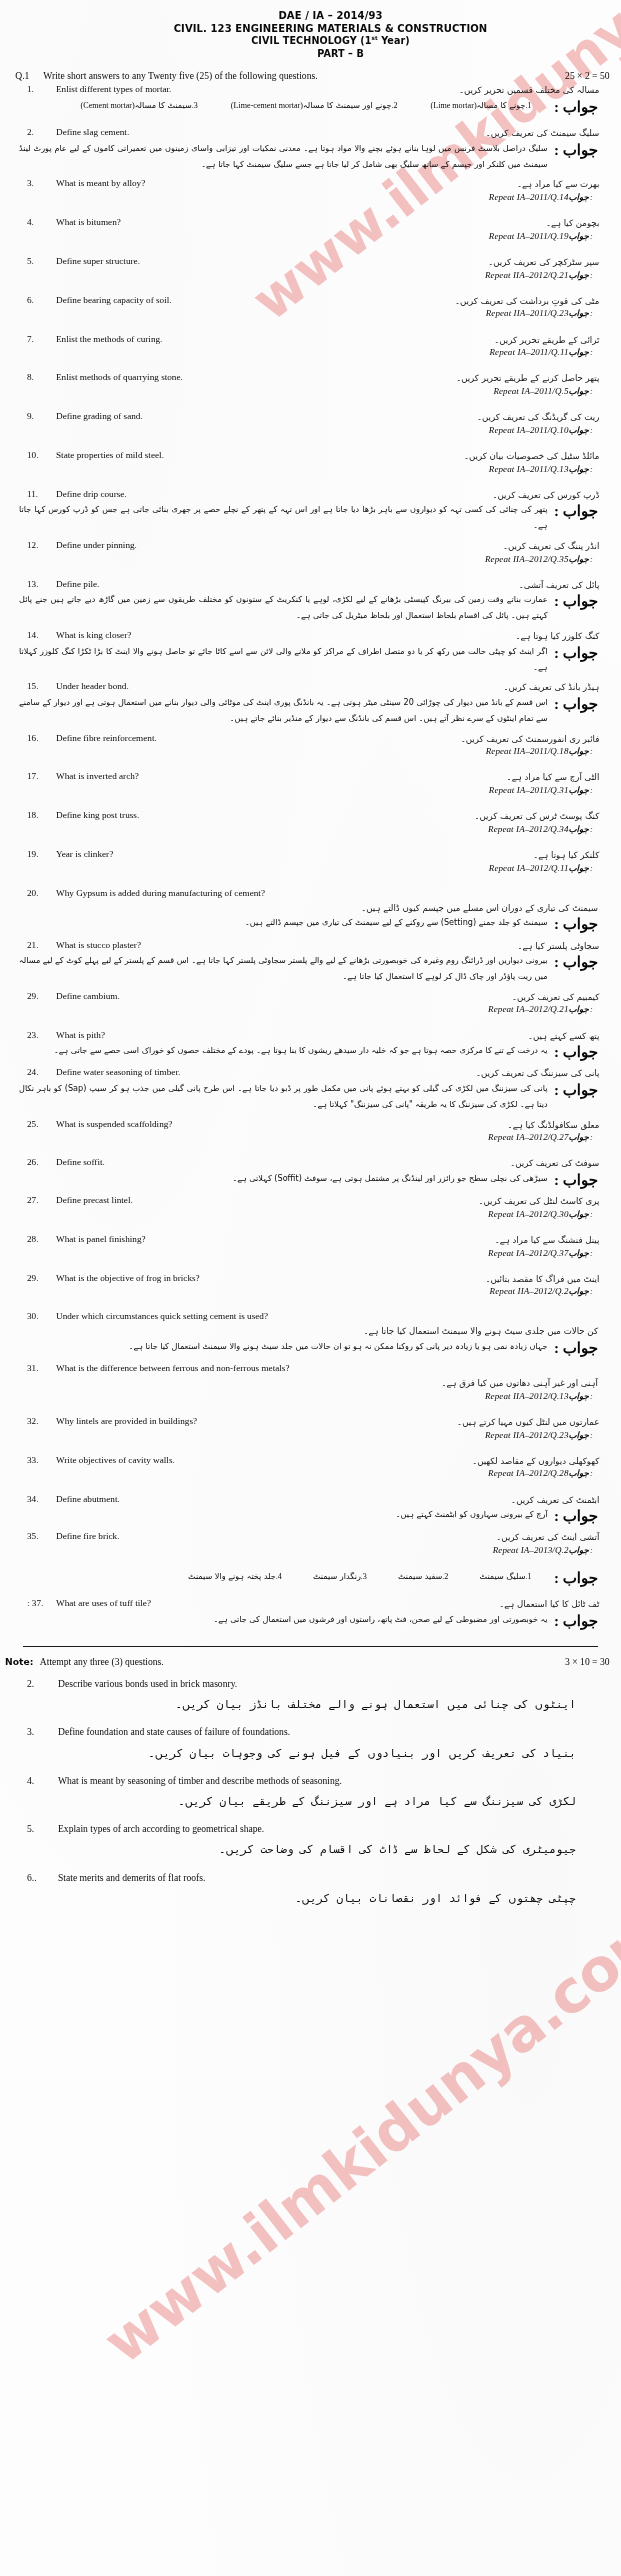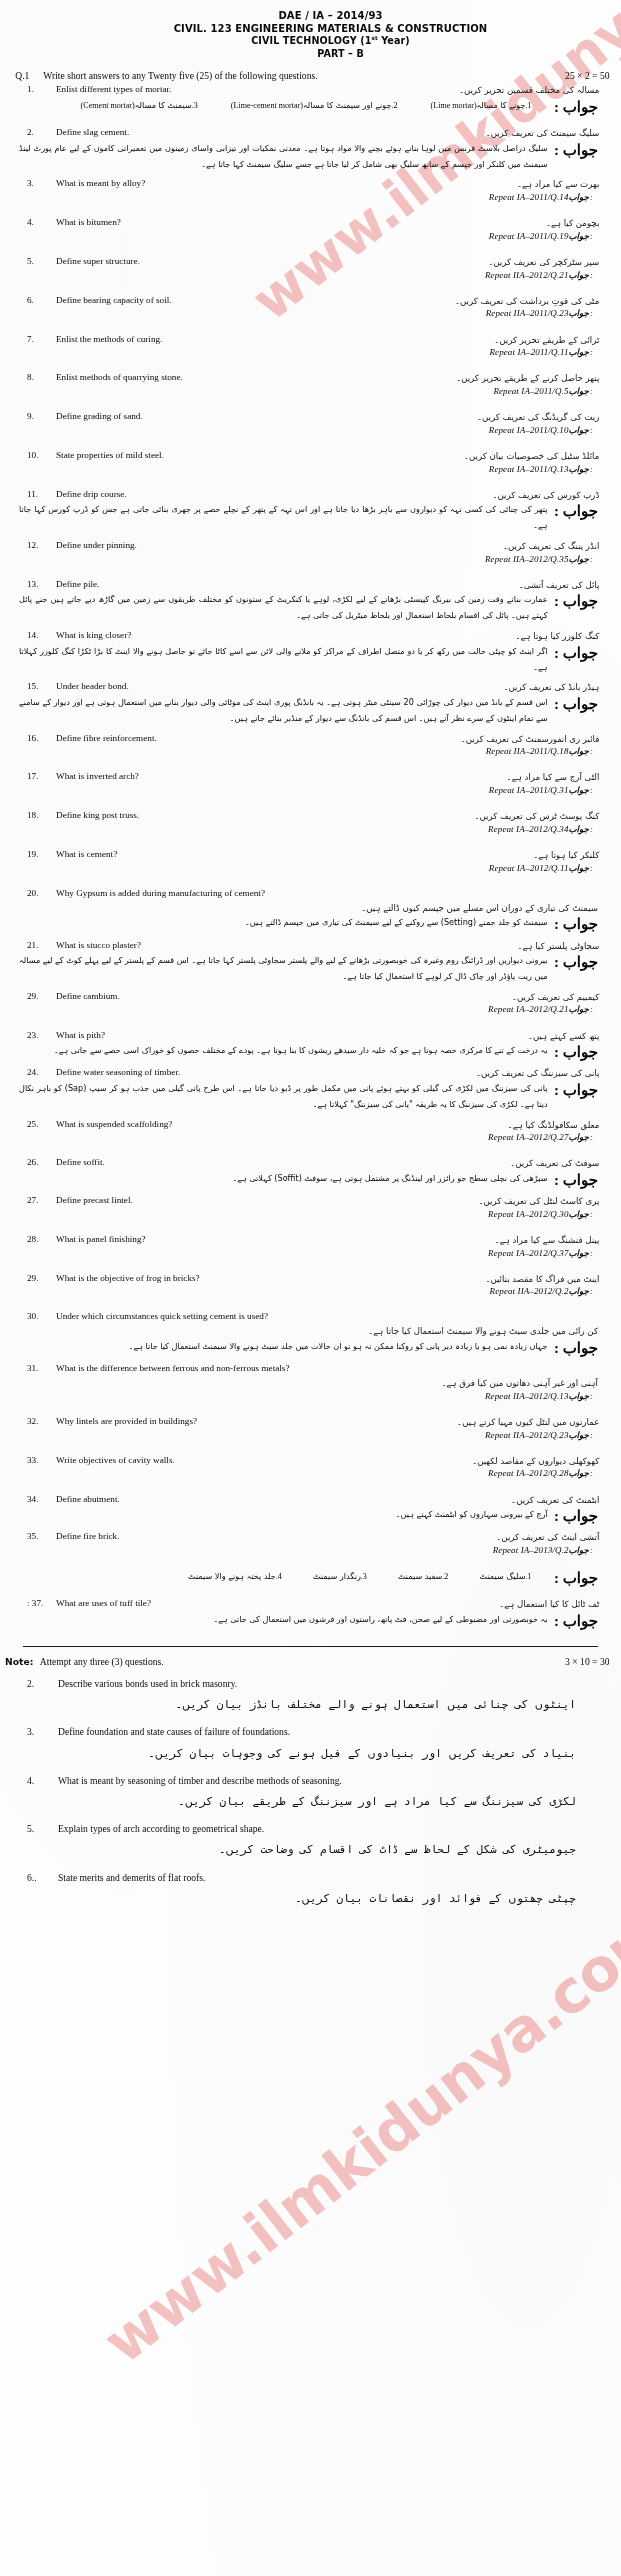--- a/index.html
+++ b/index.html
@@ -511,21 +511,21 @@
         <div class="ansrow">
           <span class="reflabel">Repeat IA–2012/Q.34</span>
           <span class="jawab">جواب</span>
           <span class="colon">:</span>
         </div>
         <div class="spacer-md"></div>
       </div>
       <div class="qblock">
         <div class="qrow">
           <div class="num">19.</div>
-          <div class="qen">What is cement?</div>
+          <div class="qen">Year is clinker?</div>
           <div class="urdu">کلنکر کیا ہوتا ہے۔</div>
         </div>
         <div class="ansrow">
           <span class="reflabel">Repeat IA–2012/Q.11</span>
           <span class="jawab">جواب</span>
           <span class="colon">:</span>
         </div>
         <div class="spacer-md"></div>
       </div>
       <div class="qblock">
@@ -651,21 +651,21 @@
           <span class="jawab">جواب</span>
           <span class="colon">:</span>
         </div>
         <div class="spacer-md"></div>
       </div>
       <div class="qblock">
         <div class="qrow">
           <div class="num">30.</div>
           <div class="qen">Under which circumstances quick setting cement is used?</div>
         </div>
-        <div class="urdu">کن رائی میں جلدی سیٹ ہونے والا سیمنٹ استعمال کیا جاتا ہے۔</div>
+        <div class="urdu">کن حالات میں جلدی سیٹ ہونے والا سیمنٹ استعمال کیا جاتا ہے۔</div>
         <div class="ansblock">
           <div class="jawab">جواب :</div>
           <div class="body">جہاں زیادہ نمی ہو یا زیادہ دیر پانی کو روکنا ممکن نہ ہو تو ان حالات میں جلد سیٹ ہونے والا سیمنٹ استعمال کیا جاتا ہے۔</div>
         </div>
         <div class="spacer-sm"></div>
       </div>
       <div class="qblock">
         <div class="qrow">
           <div class="num">31.</div>
           <div class="qen">What is the difference between ferrous and non-ferrous metals?</div>

